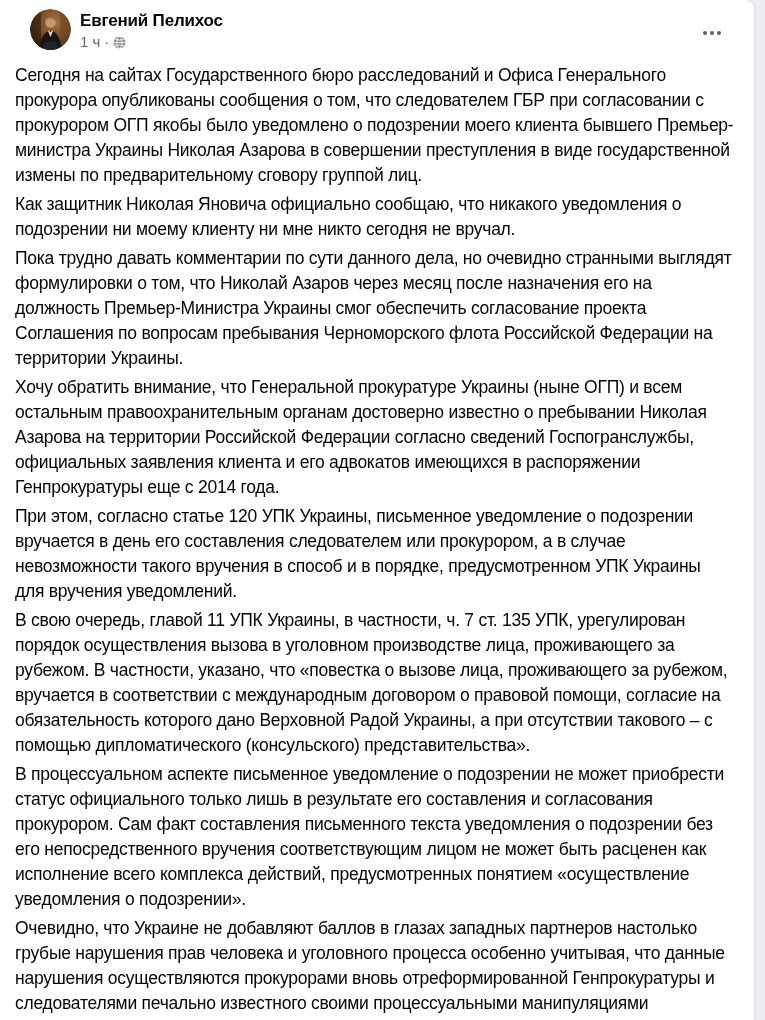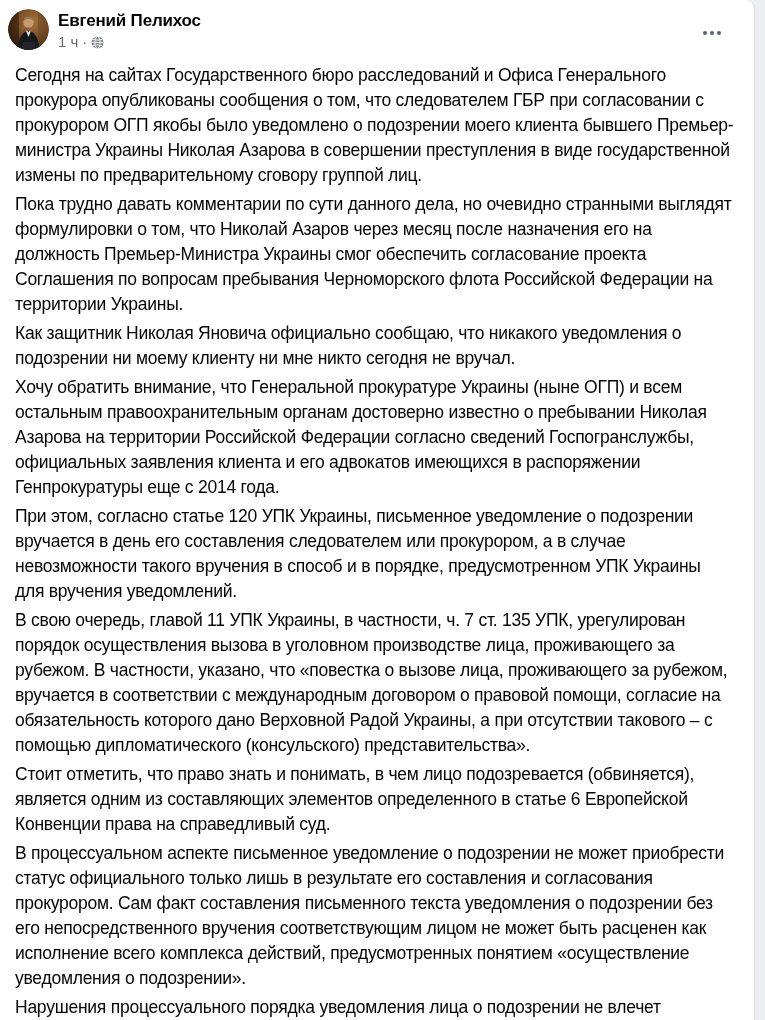--- a/index.html
+++ b/index.html
@@ -22,21 +22,21 @@
     width: 756px;
     min-height: 1022px;
     background: #ffffff;
     border: 1px solid #e0e2e7;
     border-radius: 0 10px 0 0;
     box-shadow: 0 1px 2px rgba(0,0,0,.08);
   }
   .post-header {
     display: flex;
     align-items: flex-start;
-    padding: 9px 16px 5px 8px;
+    padding: 9px 16px 5px 30px;
   }
   .avatar {
     width: 41px;
     height: 41px;
     border-radius: 50%;
     overflow: hidden;
     flex: 0 0 auto;
     cursor: pointer;
   }
   .avatar svg { display: block; }
@@ -151,25 +151,23 @@
         <span class="ellipsis">
           <i></i>
             <i></i>
             <i></i>
         </span>
       </div>
     </div>
 
     <div class="post-body">
         <p class="post-paragraph">Сегодня на сайтах Государственного бюро расследований и Офиса Генерального прокурора опубликованы сообщения о том, что следователем ГБР при согласовании с прокурором ОГП якобы было уведомлено о подозрении моего клиента бывшего Премьер-министра Украины Николая Азарова в совершении преступления в виде государственной измены по предварительному сговору группой лиц.</p>
+        <p class="post-paragraph">Как защитник Николая Яновича официально сообщаю, что никакого уведомления о подозрении ни моему клиенту ни мне никто сегодня не вручал.</p>
         <p class="post-paragraph">Пока трудно давать комментарии по сути данного дела, но очевидно странными выглядят формулировки о том, что Николай Азаров через месяц после назначения его на должность Премьер-Министра Украины смог обеспечить согласование проекта Соглашения по вопросам пребывания Черноморского флота Российской Федерации на территории Украины.</p>
-        <p class="post-paragraph">Как защитник Николая Яновича официально сообщаю, что никакого уведомления о подозрении ни моему клиенту ни мне никто сегодня не вручал.</p>
         <p class="post-paragraph">Хочу обратить внимание, что Генеральной прокуратуре Украины (ныне ОГП) и всем остальным правоохранительным органам достоверно известно о пребывании Николая Азарова на территории Российской Федерации согласно сведений Госпогранслужбы, официальных заявления клиента и его адвокатов имеющихся в распоряжении Генпрокуратуры еще с 2014 года.</p>
         <p class="post-paragraph">При этом, согласно статье 120 УПК Украины, письменное уведомление о подозрении вручается в день его составления следователем или прокурором, а в случае невозможности такого вручения в способ и в порядке, предусмотренном УПК Украины для вручения уведомлений.</p>
         <p class="post-paragraph">В свою очередь, главой 11 УПК Украины, в частности, ч. 7 ст. 135 УПК, урегулирован порядок осуществления вызова в уголовном производстве лица, проживающего за рубежом. В частности, указано, что «повестка о вызове лица, проживающего за рубежом, вручается в соответствии с международным договором о правовой помощи, согласие на обязательность которого дано Верховной Радой Украины, а при отсутствии такового – с помощью дипломатического (консульского) представительства».</p>
-        <p class="post-paragraph">Стоит отметить, что право знать и понимать, в чем лицо подозревается (обвиняется), является одним из составляющих элементов определенного в статье 6 Европейской Конвенции права на справедливый суд.</p>
         <p class="post-paragraph">В процессуальном аспекте письменное уведомление о подозрении не может приобрести статус официального только лишь в результате его составления и согласования прокурором. Сам факт составления письменного текста уведомления о подозрении без его непосредственного вручения соответствующим лицом не может быть расценен как исполнение всего комплекса действий, предусмотренных понятием «осуществление уведомления о подозрении».</p>
-        <p class="post-paragraph">Нарушения процессуального порядка уведомления лица о подозрении не влечет приобретение таким лицом процессуального статуса подозреваемого.</p>
         <p class="post-paragraph">Очевидно, что Украине не добавляют баллов в глазах западных партнеров настолько грубые нарушения прав человека и уголовного процесса особенно учитывая, что данные нарушения осуществляются прокурорами вновь отреформированной Генпрокуратуры и следователями печально известного своими процессуальными манипуляциями Государственного бюро расследований.</p>
       </div>
 
   </div>
 </div>
 
 </body></html>

